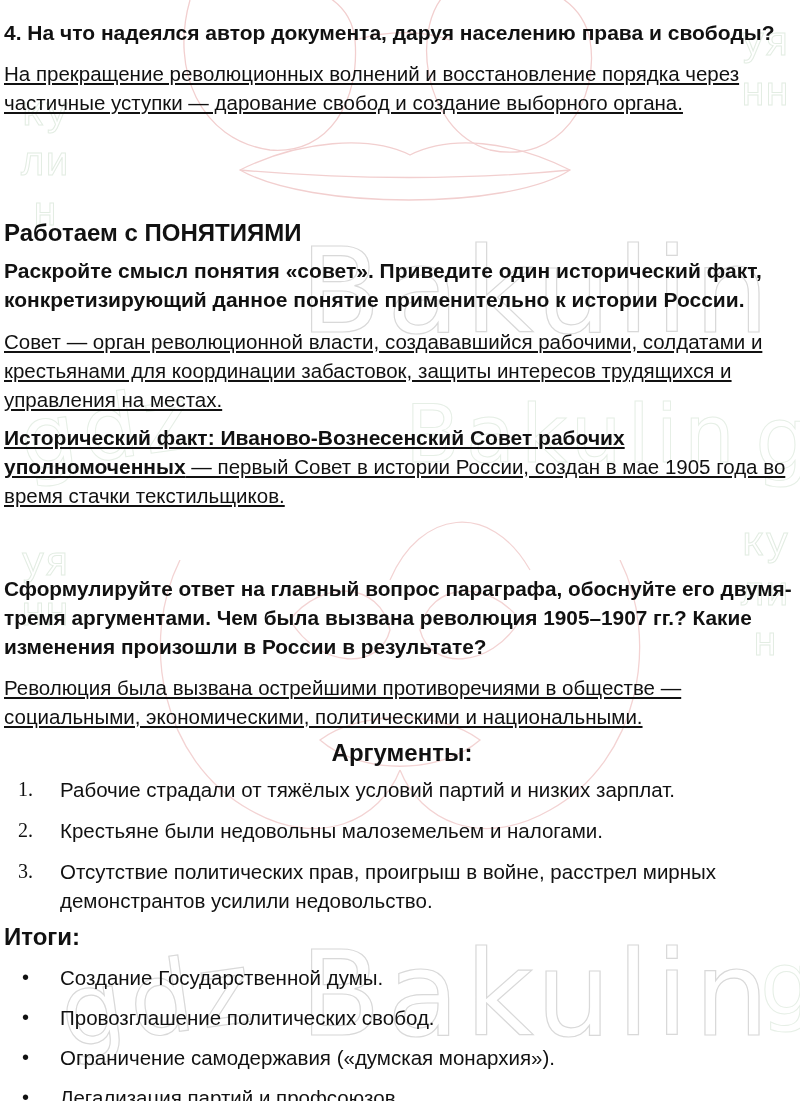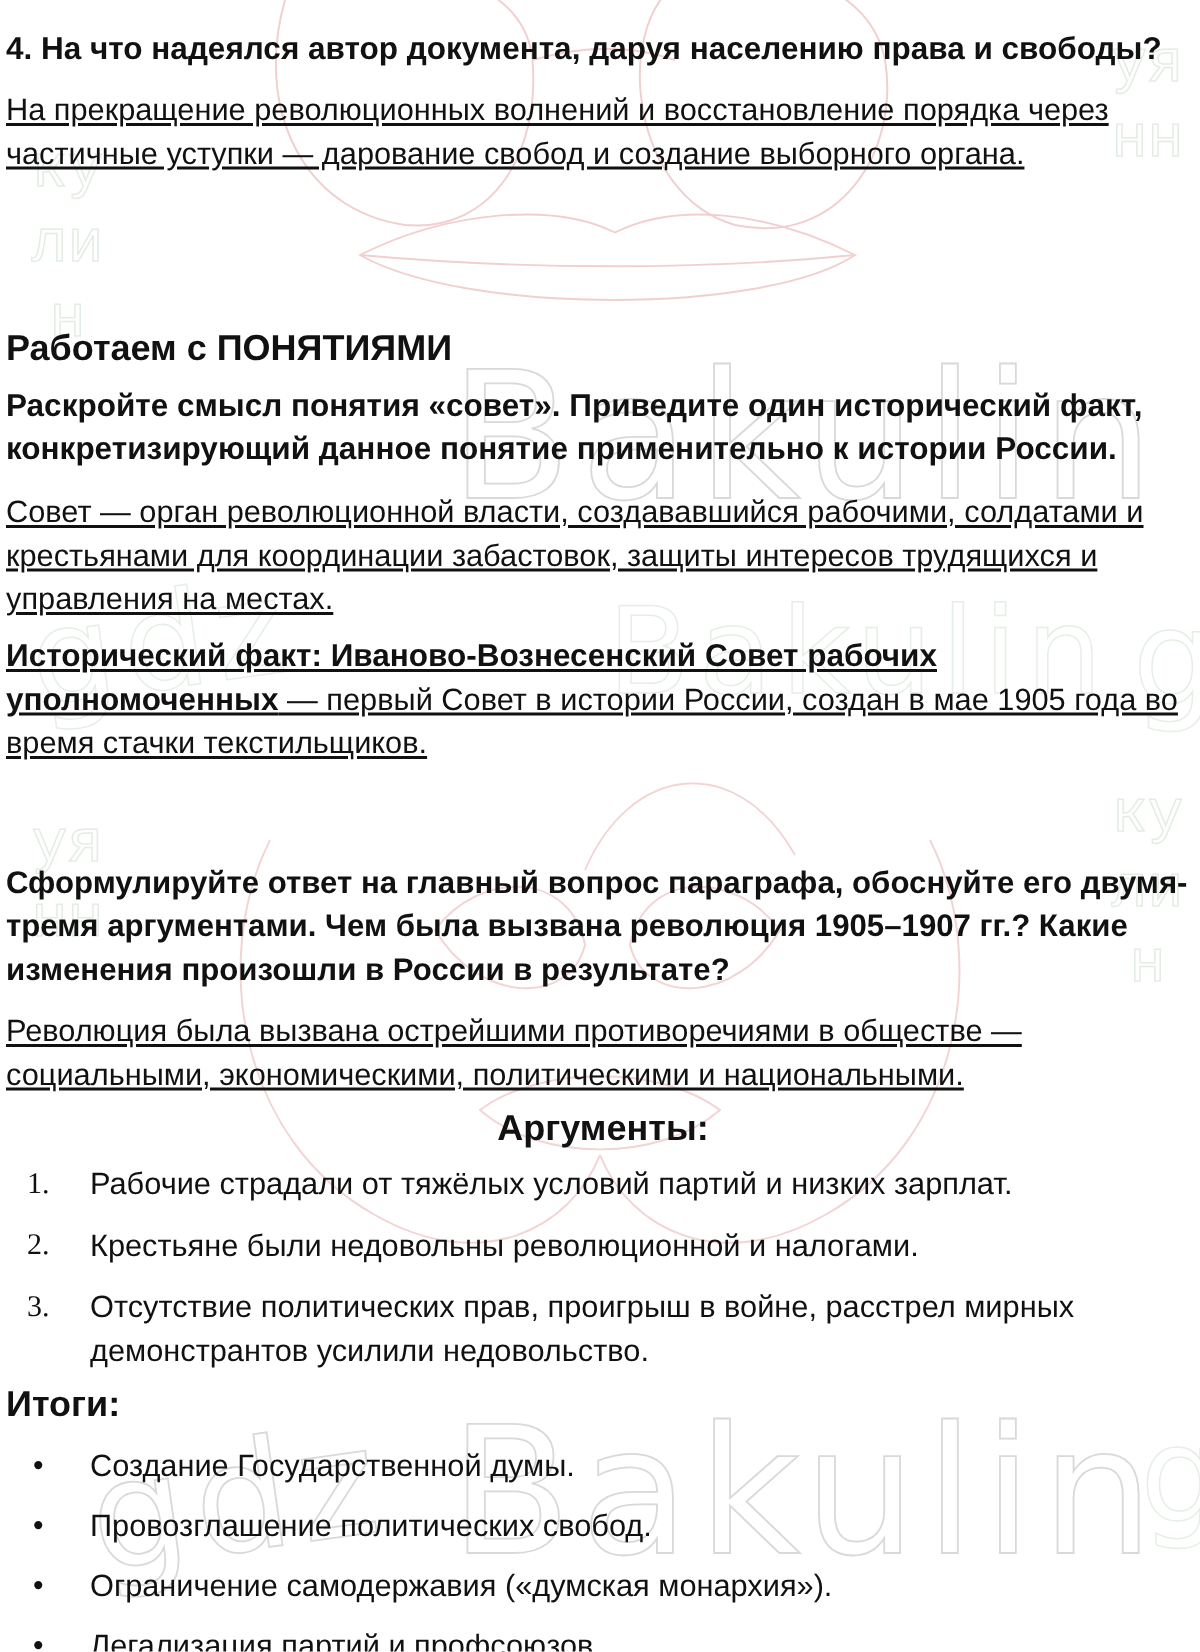--- a/index.html
+++ b/index.html
@@ -164,21 +164,21 @@
     <p class="p" style="margin-top:12px;">Революция была вызвана острейшими противоречиями в обществе — социальными, экономическими, политическими и национальными.</p>
     <p class="section-title" style="margin-top:7px;text-align:center;">Аргументы:</p>
 
     <ol class="ol" style="margin-top:8px;">
       <li class="li" style="margin-bottom:12px;">
         <span class="marker-num">1.</span>
         <span class="li-text">Рабочие страдали от тяжёлых условий партий и низких зарплат.</span>
       </li>
       <li class="li" style="margin-bottom:12px;">
         <span class="marker-num">2.</span>
-        <span class="li-text">Крестьяне были недовольны революционной и налогами.</span>
+        <span class="li-text">Крестьяне были недовольны малоземельем и налогами.</span>
       </li>
       <li class="li">
         <span class="marker-num">3.</span>
         <span class="li-text" style="padding-right:20px;">Отсутствие политических прав, проигрыш в войне, расстрел мирных демонстрантов усилили недовольство.</span>
       </li>
     </ol>
 
     <p class="section-title" style="margin-top:7px;">Итоги:</p>
 
     <ul class="ul" style="margin-top:12px;">

